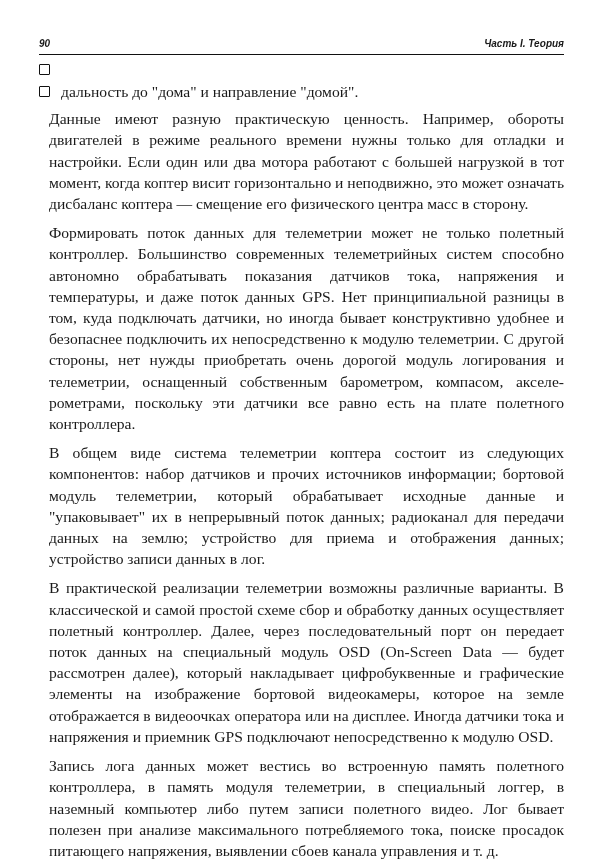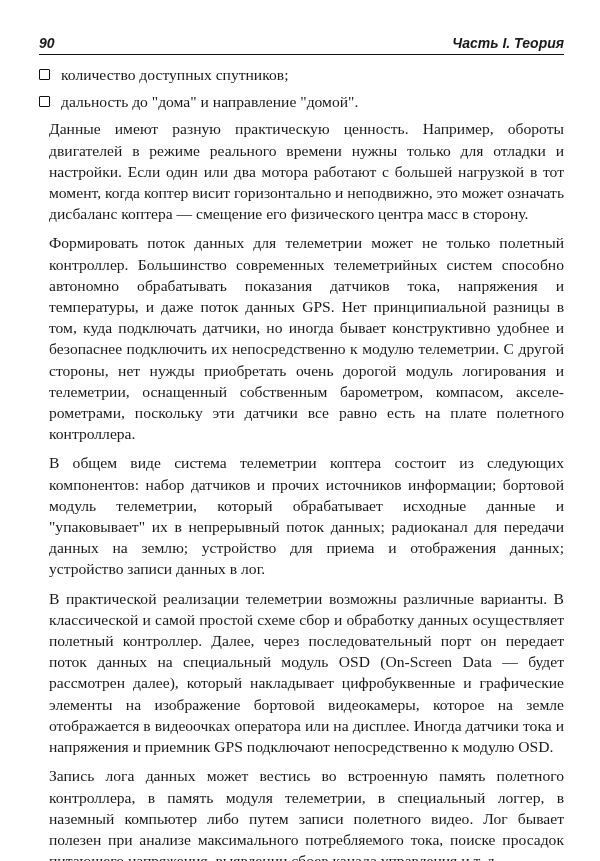--- a/index.html
+++ b/index.html
@@ -1,21 +1,21 @@
 <!DOCTYPE html>
 <html><head>
   <meta charset="utf-8">
   <style>
     html, body { margin: 0; padding: 0; background: #ffffff; }
     body { width: 600px; height: 861px; overflow: hidden; position: relative; color: #1a1a1a; }
     .page { position: absolute; left: 39px; top: 36px; width: 525px; }
     .header {
       display: flex; justify-content: space-between; align-items: flex-end;
       font-family: "Liberation Sans", sans-serif; font-style: italic; font-weight: bold;
-      font-size: 14px; line-height: 15px; padding-bottom: 3px;
+      font-size: 10px; line-height: 15px; padding-bottom: 3px;
       border-bottom: 1.5px solid #111;
     }
     .content { font-family: "Liberation Serif", serif; font-size: 15.6px; line-height: 21.2px; text-align: justify; }
     .bullets { margin: 9px 0 0 0; padding: 0; list-style: none; }
     .bullets li { display: flex; align-items: baseline; margin-bottom: 6px; }
     .box { display: inline-block; width: 9px; height: 9px; border: 1.8px solid #111; border-radius: 1px; margin-right: 11px; flex: 0 0 auto; position: relative; top: 0px; }
     p { margin: 0 0 8px 10px; hyphens: manual; }
   </style>
 </head>
 <body>
@@ -23,21 +23,20 @@
 <div class="page">
   <div class="header">
     <span>90</span>
     <span>Часть I. Теория</span>
   </div>
 
   <div class="content">
     <ul class="bullets">
       <li>
         <span class="box"></span>
-        <span>количество доступных спутников;</span>
       </li>
       <li>
         <span class="box"></span>
         <span>дальность до "дома" и направление "домой".</span>
       </li>
     </ul>
 
     <p>Данные имеют разную практическую ценность. Например, обороты двигателей в режиме реального времени нужны только для отладки и настройки. Если один или два мотора работают с большей нагрузкой в тот момент, когда коптер висит горизонтально и неподвижно, это может означать дисбаланс коптера — смещение его физического центра масс в сторону.</p>
     <p>Формировать поток данных для телеметрии может не только полетный контроллер. Большинство современных телеметрийных систем способно автономно обрабаты­вать показания датчиков тока, напряжения и температуры, и даже поток данных GPS. Нет принципиальной разницы в том, куда подключать датчики, но иногда бы­вает конструктивно удобнее и безопаснее подключить их непосредственно к моду­лю телеметрии. С другой стороны, нет нужды приобретать очень дорогой модуль логирования и телеметрии, оснащенный собственным барометром, компасом, акселе­рометрами, поскольку эти датчики все равно есть на плате полетного контрол­лера.</p>
     <p>В общем виде система телеметрии коптера состоит из следующих компонентов: набор датчиков и прочих источников информации; бортовой модуль телеметрии, который обрабатывает исходные данные и "упаковывает" их в непрерывный поток данных; радиоканал для передачи данных на землю; устройство для приема и ото­бражения данных; устройство записи данных в лог.</p>

